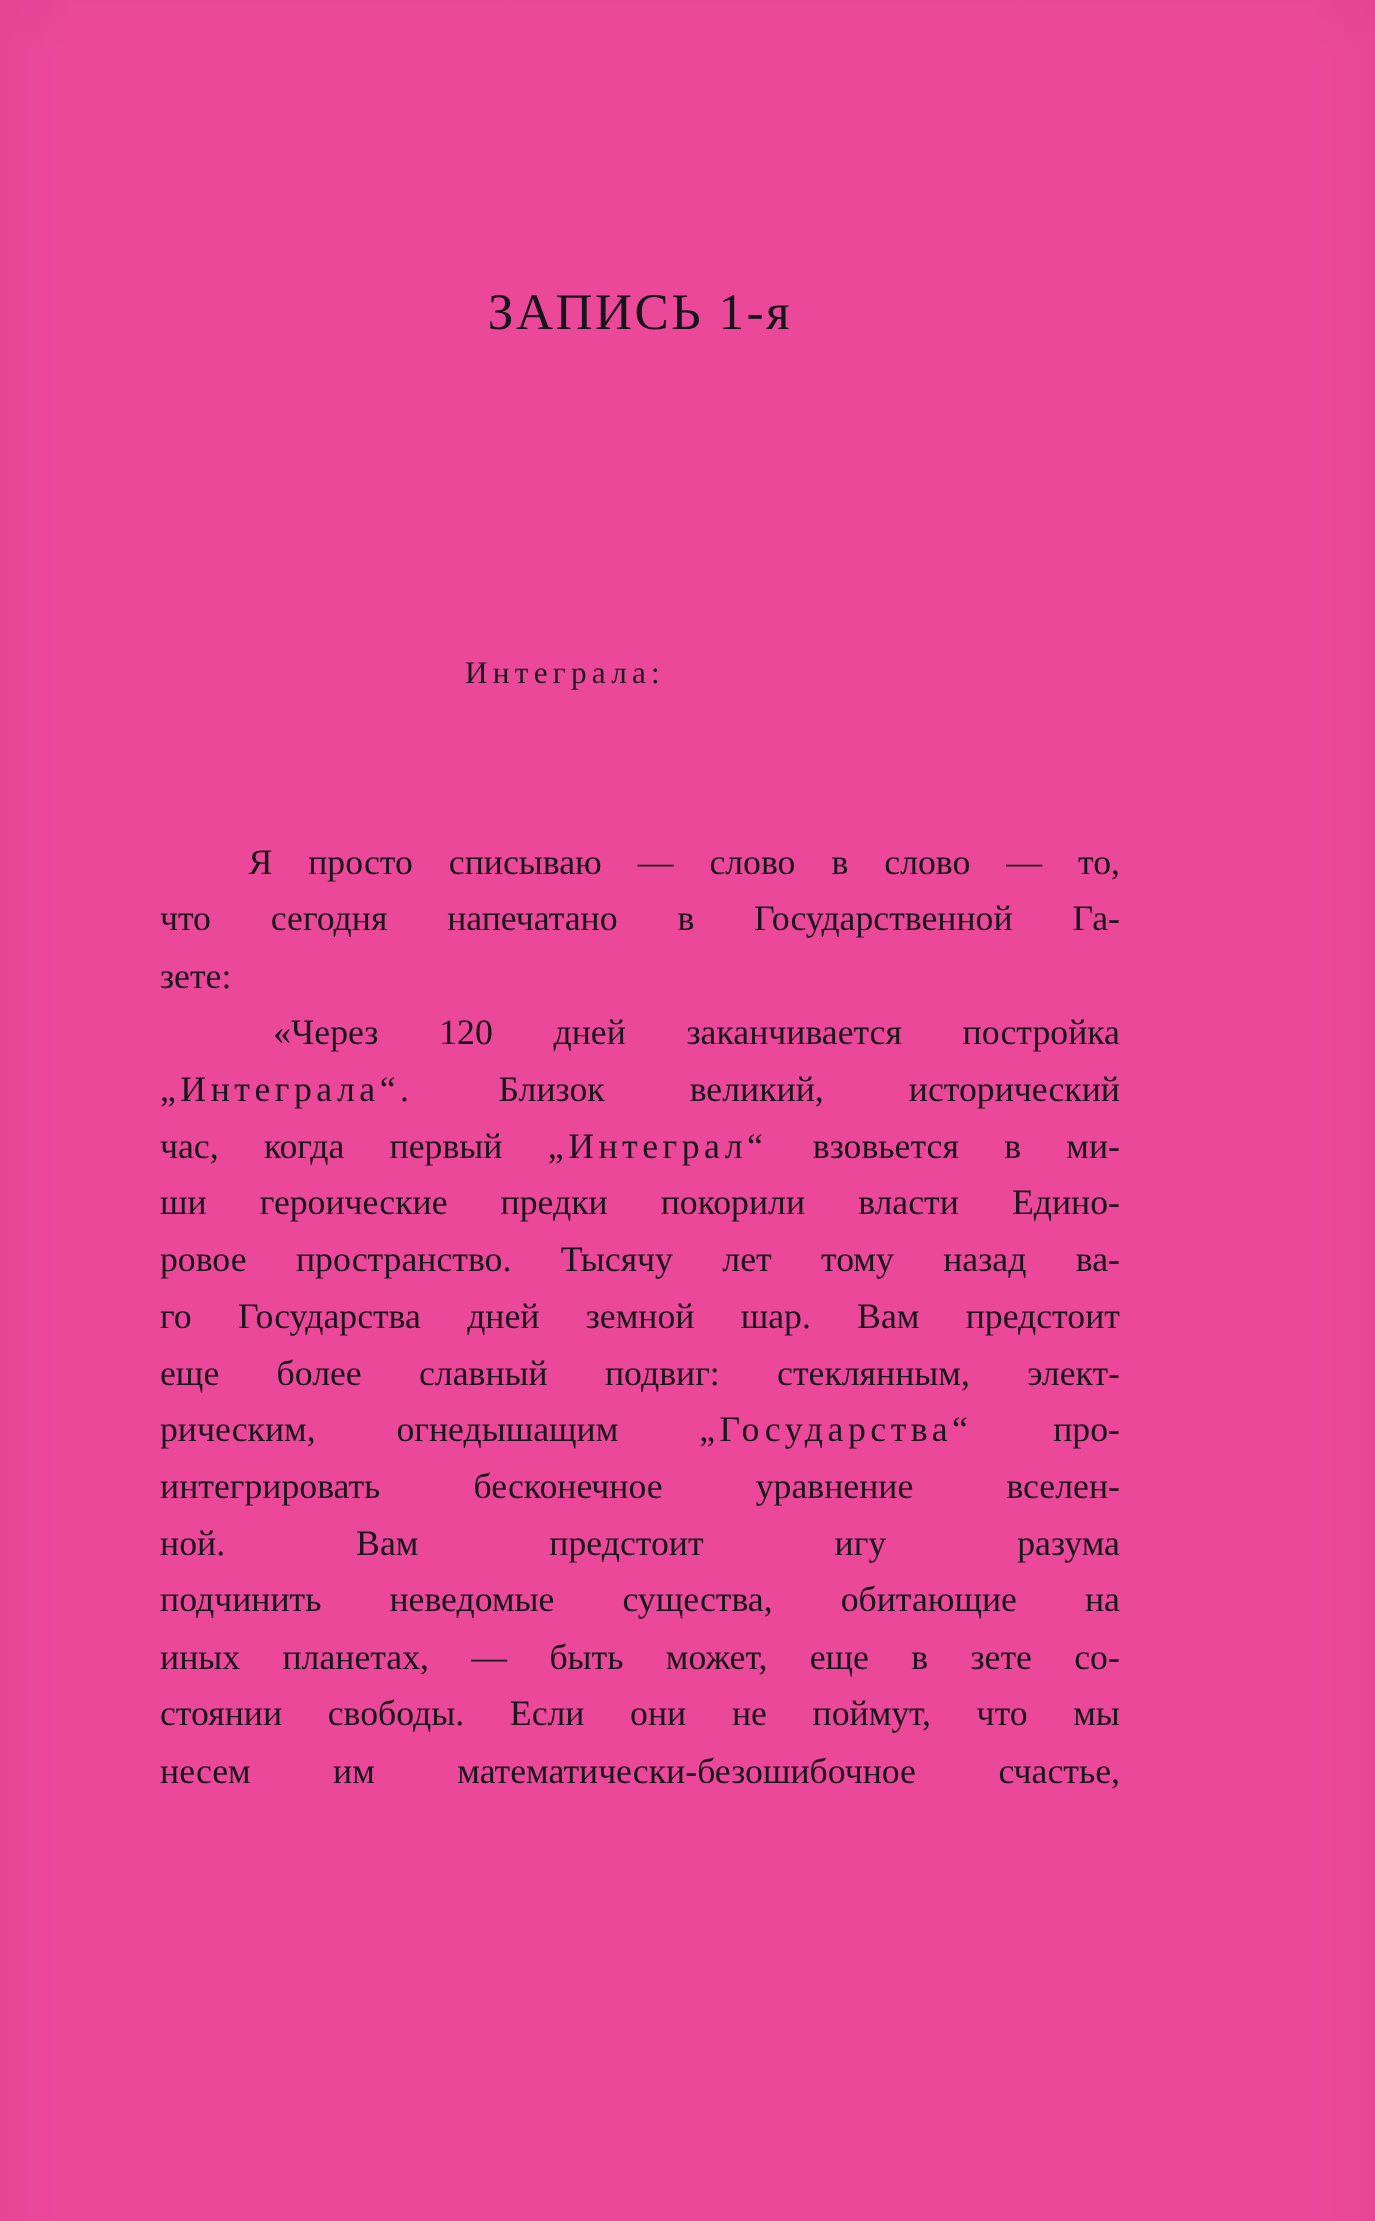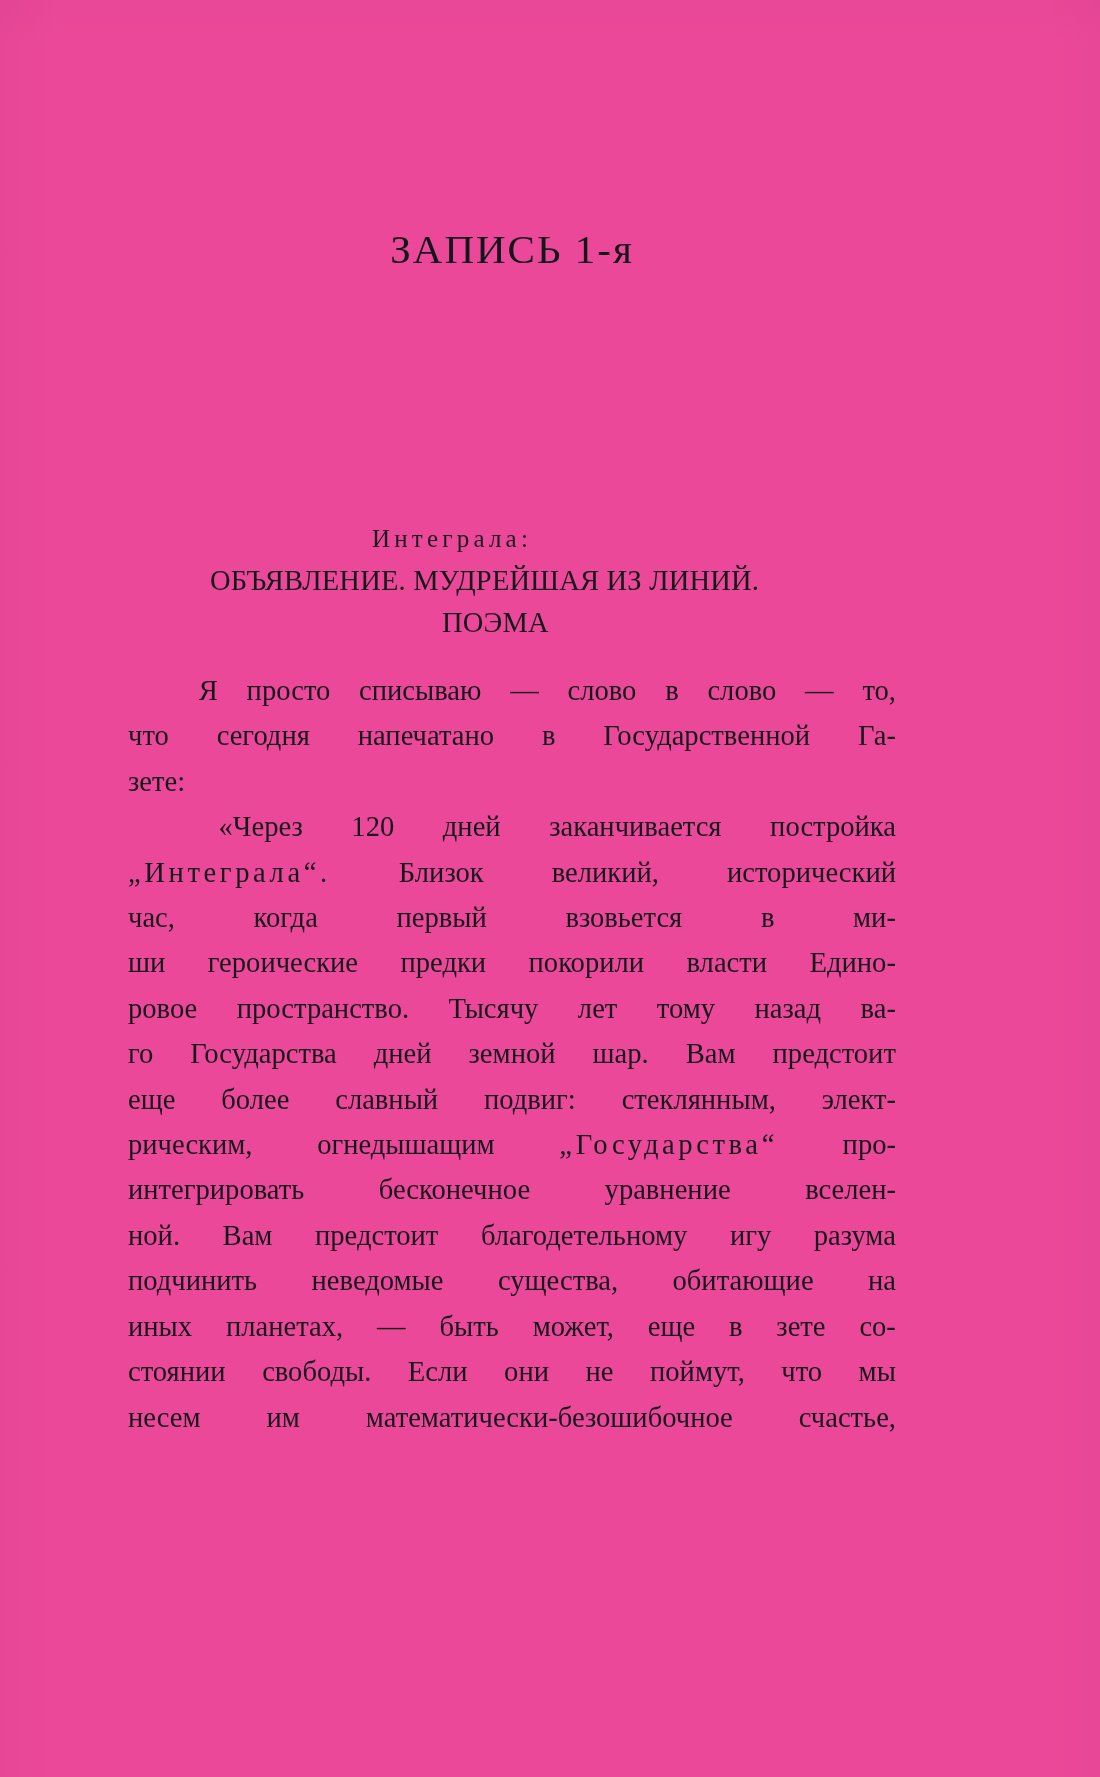--- a/index.html
+++ b/index.html
@@ -135,24 +135,20 @@
 
 <div class="page">
   <div class="paper-tint"></div>
 
   <div class="content">
 
     <h1 class="chapter-heading">ЗАПИСЬ 1-я</h1>
 
     <div class="synopsis">
       <div class="synopsis-label">Интеграла:</div>
-      <div class="synopsis-lines">
-        <span class="synopsis-line indent-1">ОБЪЯВЛЕНИЕ. МУДРЕЙШАЯ ИЗ ЛИНИЙ.</span>
-        <span class="synopsis-line indent-2">ПОЭМА</span>
-      </div>
     </div>
 
     <div class="body-text">
 
       <p class="para">
         <span class="line just first"><span class="indent-first"></span>
           <span>Я</span>
           <span>просто</span>
           <span>списываю</span>
           <span>—</span>
@@ -184,20 +180,21 @@
         <span class="line just">
           <span class="sp">„Интеграла“.</span>
           <span>Близок</span>
           <span>великий,</span>
           <span>исторический</span>
         </span>
         <span class="line just">
           <span>час,</span>
           <span>когда</span>
           <span>первый</span>
+          <span class="sp">„Интеграл“</span>
           <span>взовьется</span>
           <span>в</span>
           <span>ми-</span>
         </span>
         <span class="line just">
           <span>ши</span>
           <span>героические</span>
           <span>предки</span>
           <span>покорили</span>
           <span>власти</span>
@@ -238,21 +235,20 @@
         <span class="line just">
           <span>интегрировать</span>
           <span>бесконечное</span>
           <span>уравнение</span>
           <span>вселен-</span>
         </span>
         <span class="line just">
           <span>ной.</span>
           <span>Вам</span>
           <span>предстоит</span>
-          <span>благодетельному</span>
           <span>игу</span>
           <span>разума</span>
         </span>
         <span class="line just">
           <span>подчинить</span>
           <span>неведомые</span>
           <span>существа,</span>
           <span>обитающие</span>
           <span>на</span>
         </span>

